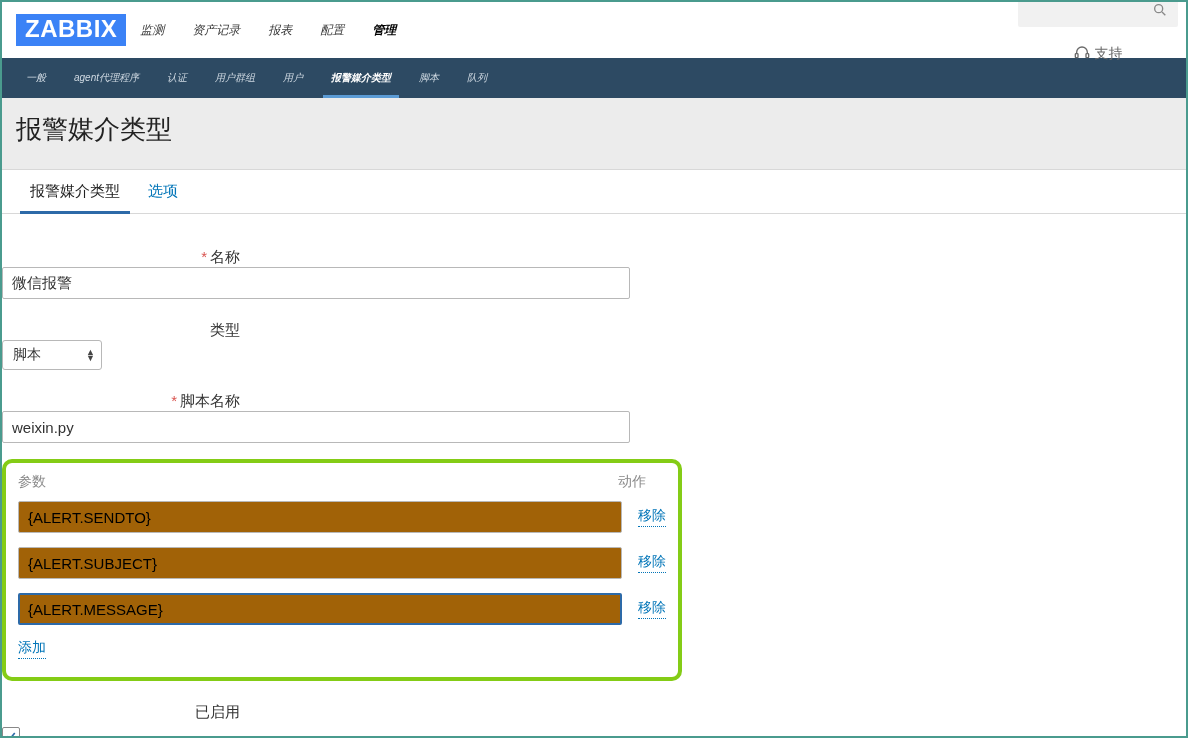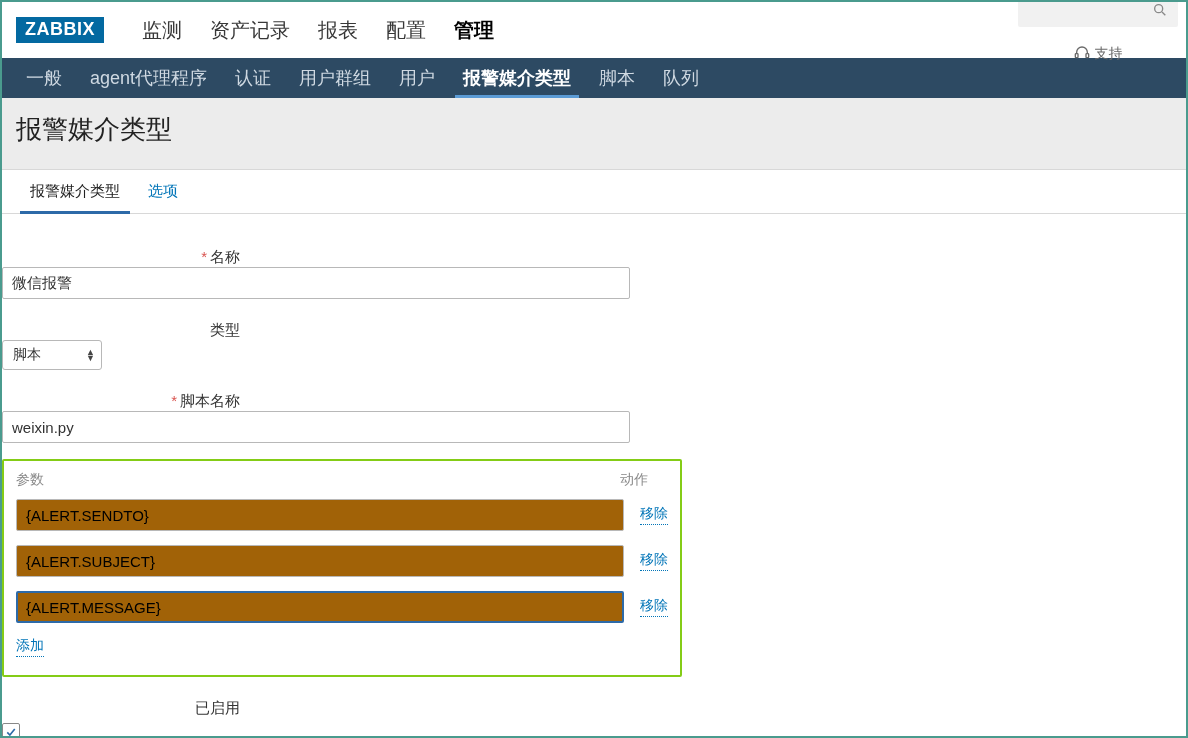--- a/index.html
+++ b/index.html
@@ -18,44 +18,44 @@
     }
     
     .top-bar {
       display: flex;
       align-items: center;
       height: 56px;
       padding: 0 8px 0 14px;
       background: #fff;
     }
     .logo {
-      background: #0369a1;
+      background: #3b82f6;
       color: #fff;
       font-family: Arial, sans-serif;
       font-weight: 700;
-      font-size: 18px;
+      font-size: 24px;
       letter-spacing: 0.5px;
       padding: 3px 9px 5px 9px;
-      margin-right: 24px;
       line-height: 1;
     }
     .top-nav {
       display: flex;
       align-items: center;
       flex: 1;
       height: 100%;
     }
     .top-nav-item {
       padding: 0 14px;
       height: 100%;
       display: flex;
       align-items: center;
-      font-size: 20px;
+      font-size: 12px;
       color: #383838;
       cursor: pointer;
+      font-style: italic;
     }
     .top-nav-item.active {
       font-weight: 700;
       color: #000;
     }
     .top-right {
       display: flex;
       align-items: center;
       gap: 18px;
       flex-direction: column;
@@ -86,23 +86,24 @@
       display: flex;
       align-items: stretch;
       padding-left: 10px;
     }
     .sub-nav-item {
       padding: 0 14px;
       height: 100%;
       display: flex;
       align-items: center;
       color: #cfd9e2;
-      font-size: 18px;
+      font-size: 10px;
       cursor: pointer;
       position: relative;
+      font-style: italic;
     }
     .sub-nav-item.active {
       color: #fff;
       font-weight: 600;
     }
     .sub-nav-item.active::after {
       content: '';
       position: absolute;
       left: 6px;
       right: 6px;
@@ -193,22 +194,22 @@
     .select-caret {
       display: inline-flex;
       flex-direction: column;
       line-height: 6px;
       font-size: 9px;
       color: #444;
     }
     
     .params-box {
       width: 680px;
-      border: 2px solid #84cc16;
-      border-radius: 2px;
+      border: 4px solid #84cc16;
+      border-radius: 10px;
       padding: 10px 12px 18px;
     }
     .params-header {
       display: flex;
       font-size: 14px;
       color: #8a8a8a;
       margin-bottom: 10px;
     }
     .param-col { flex: 1; }
     .action-col { width: 48px; text-align: left; }

